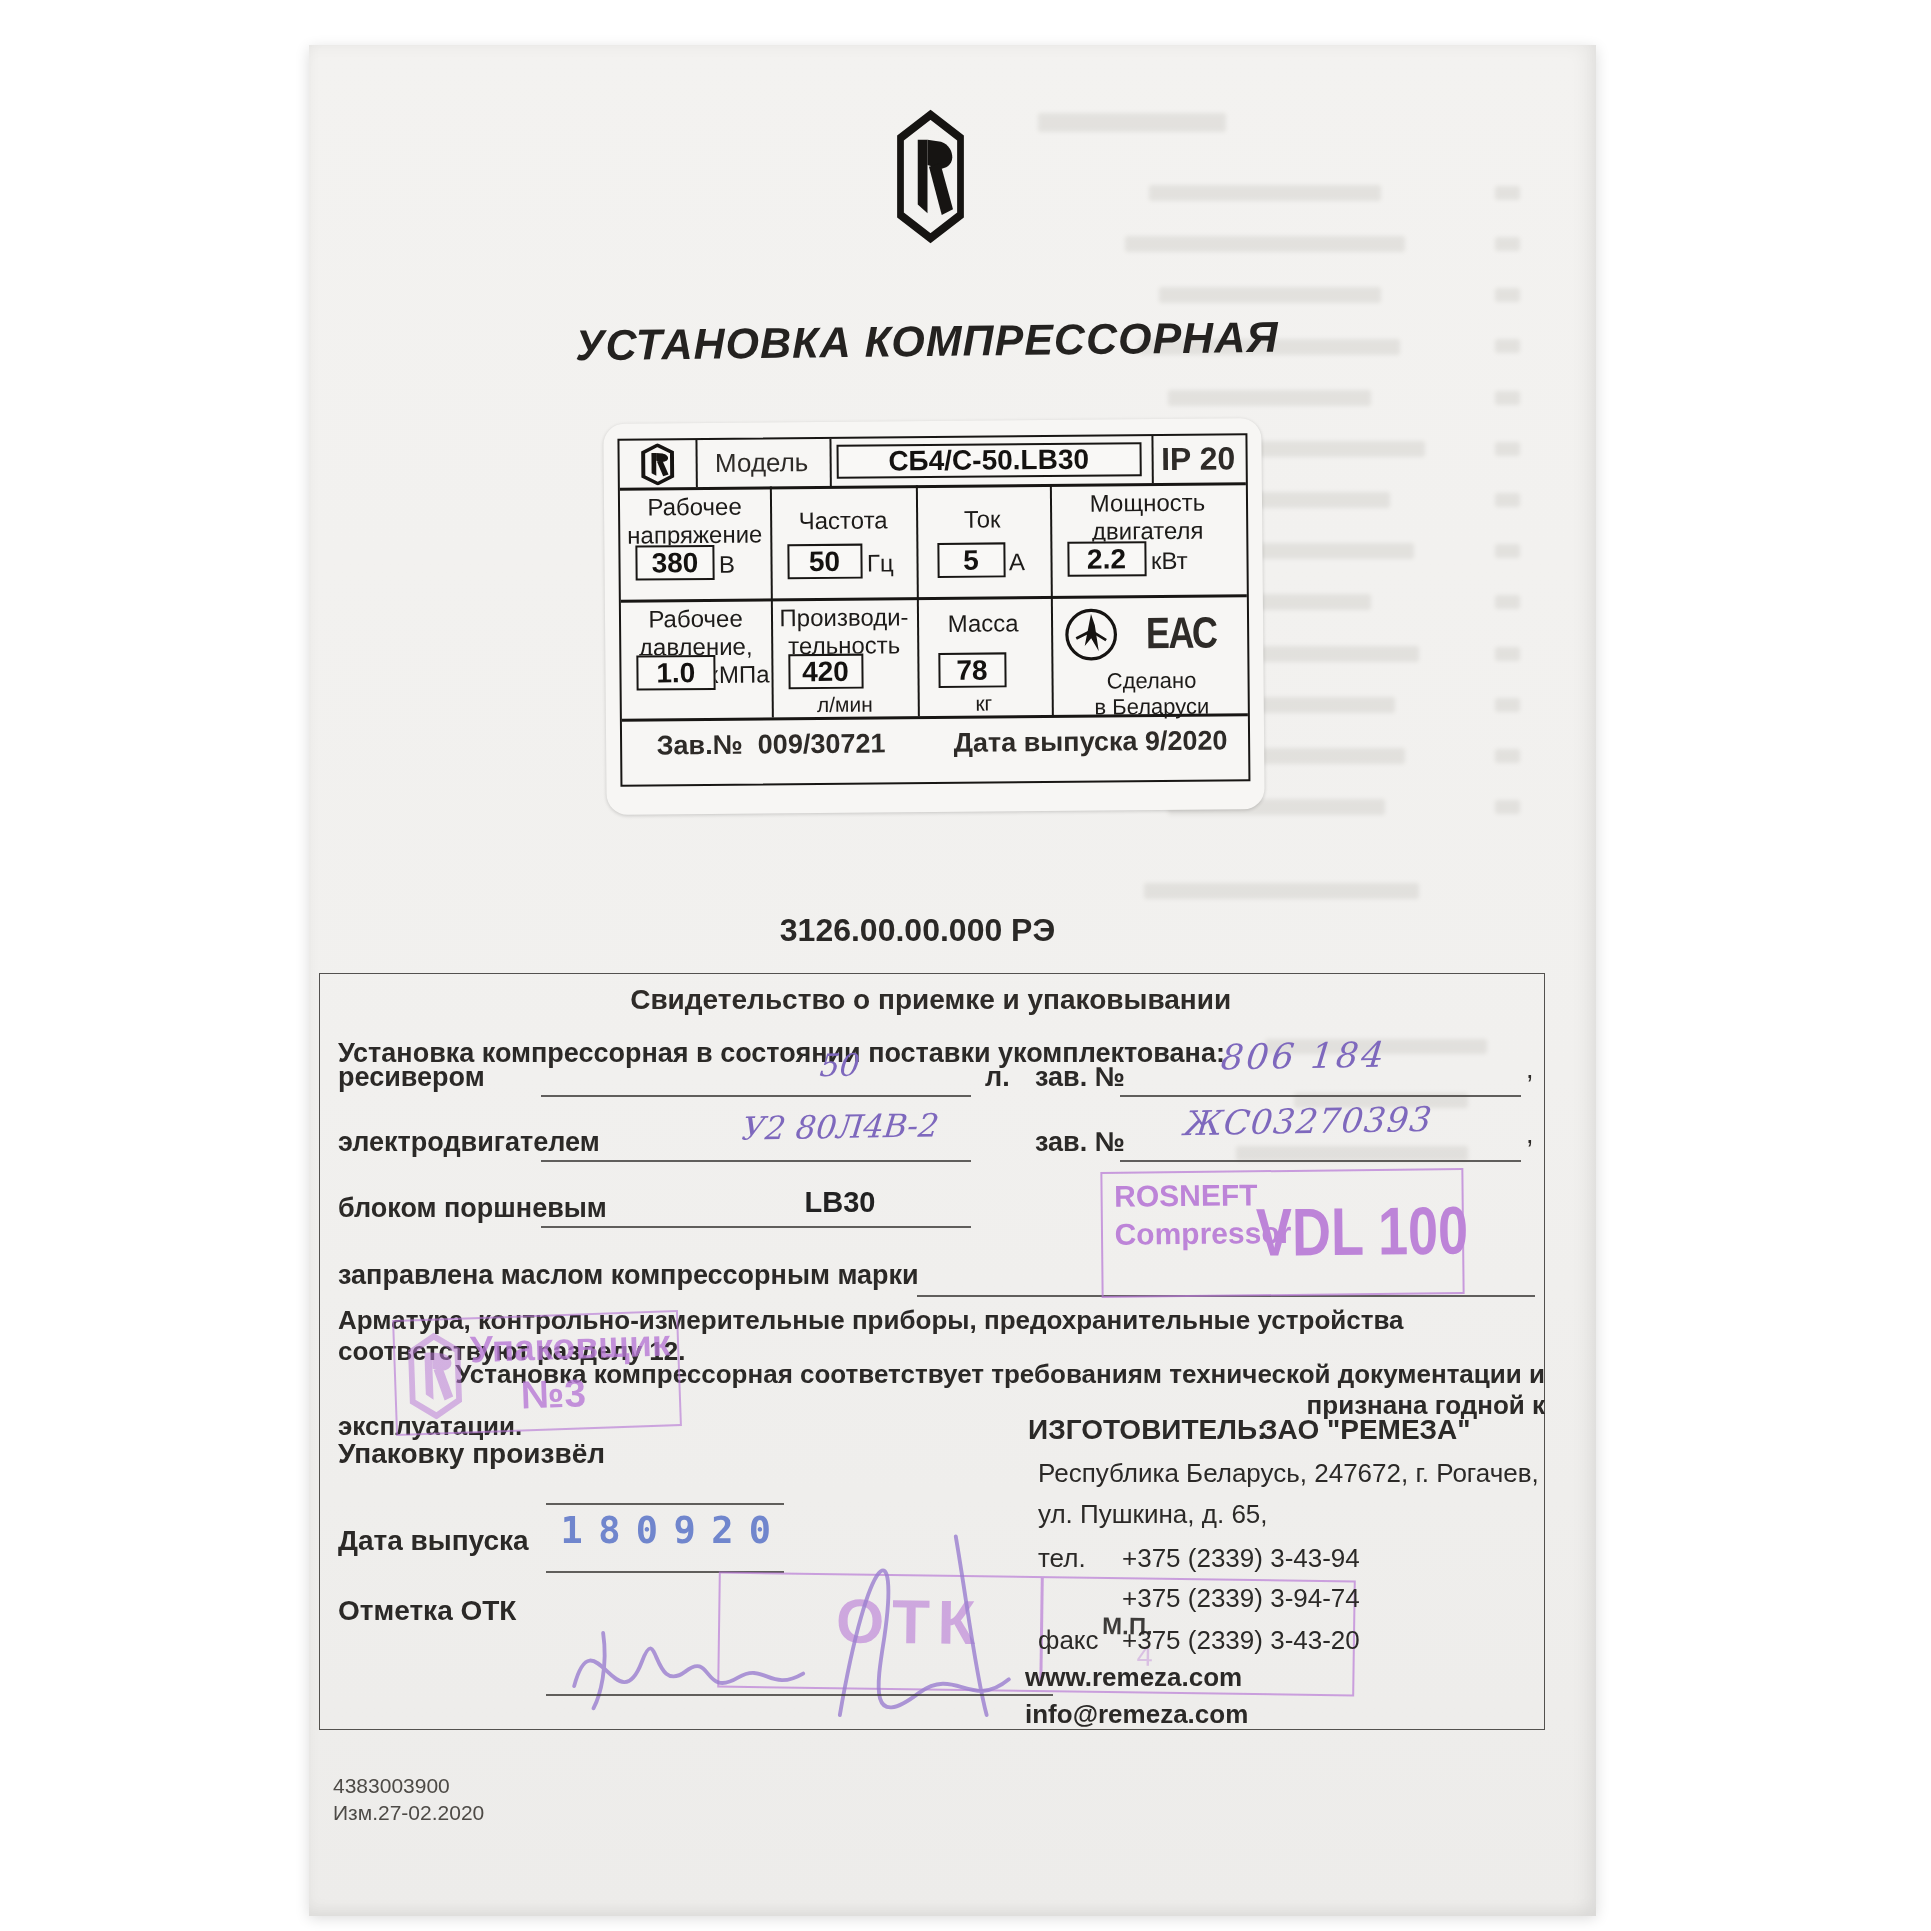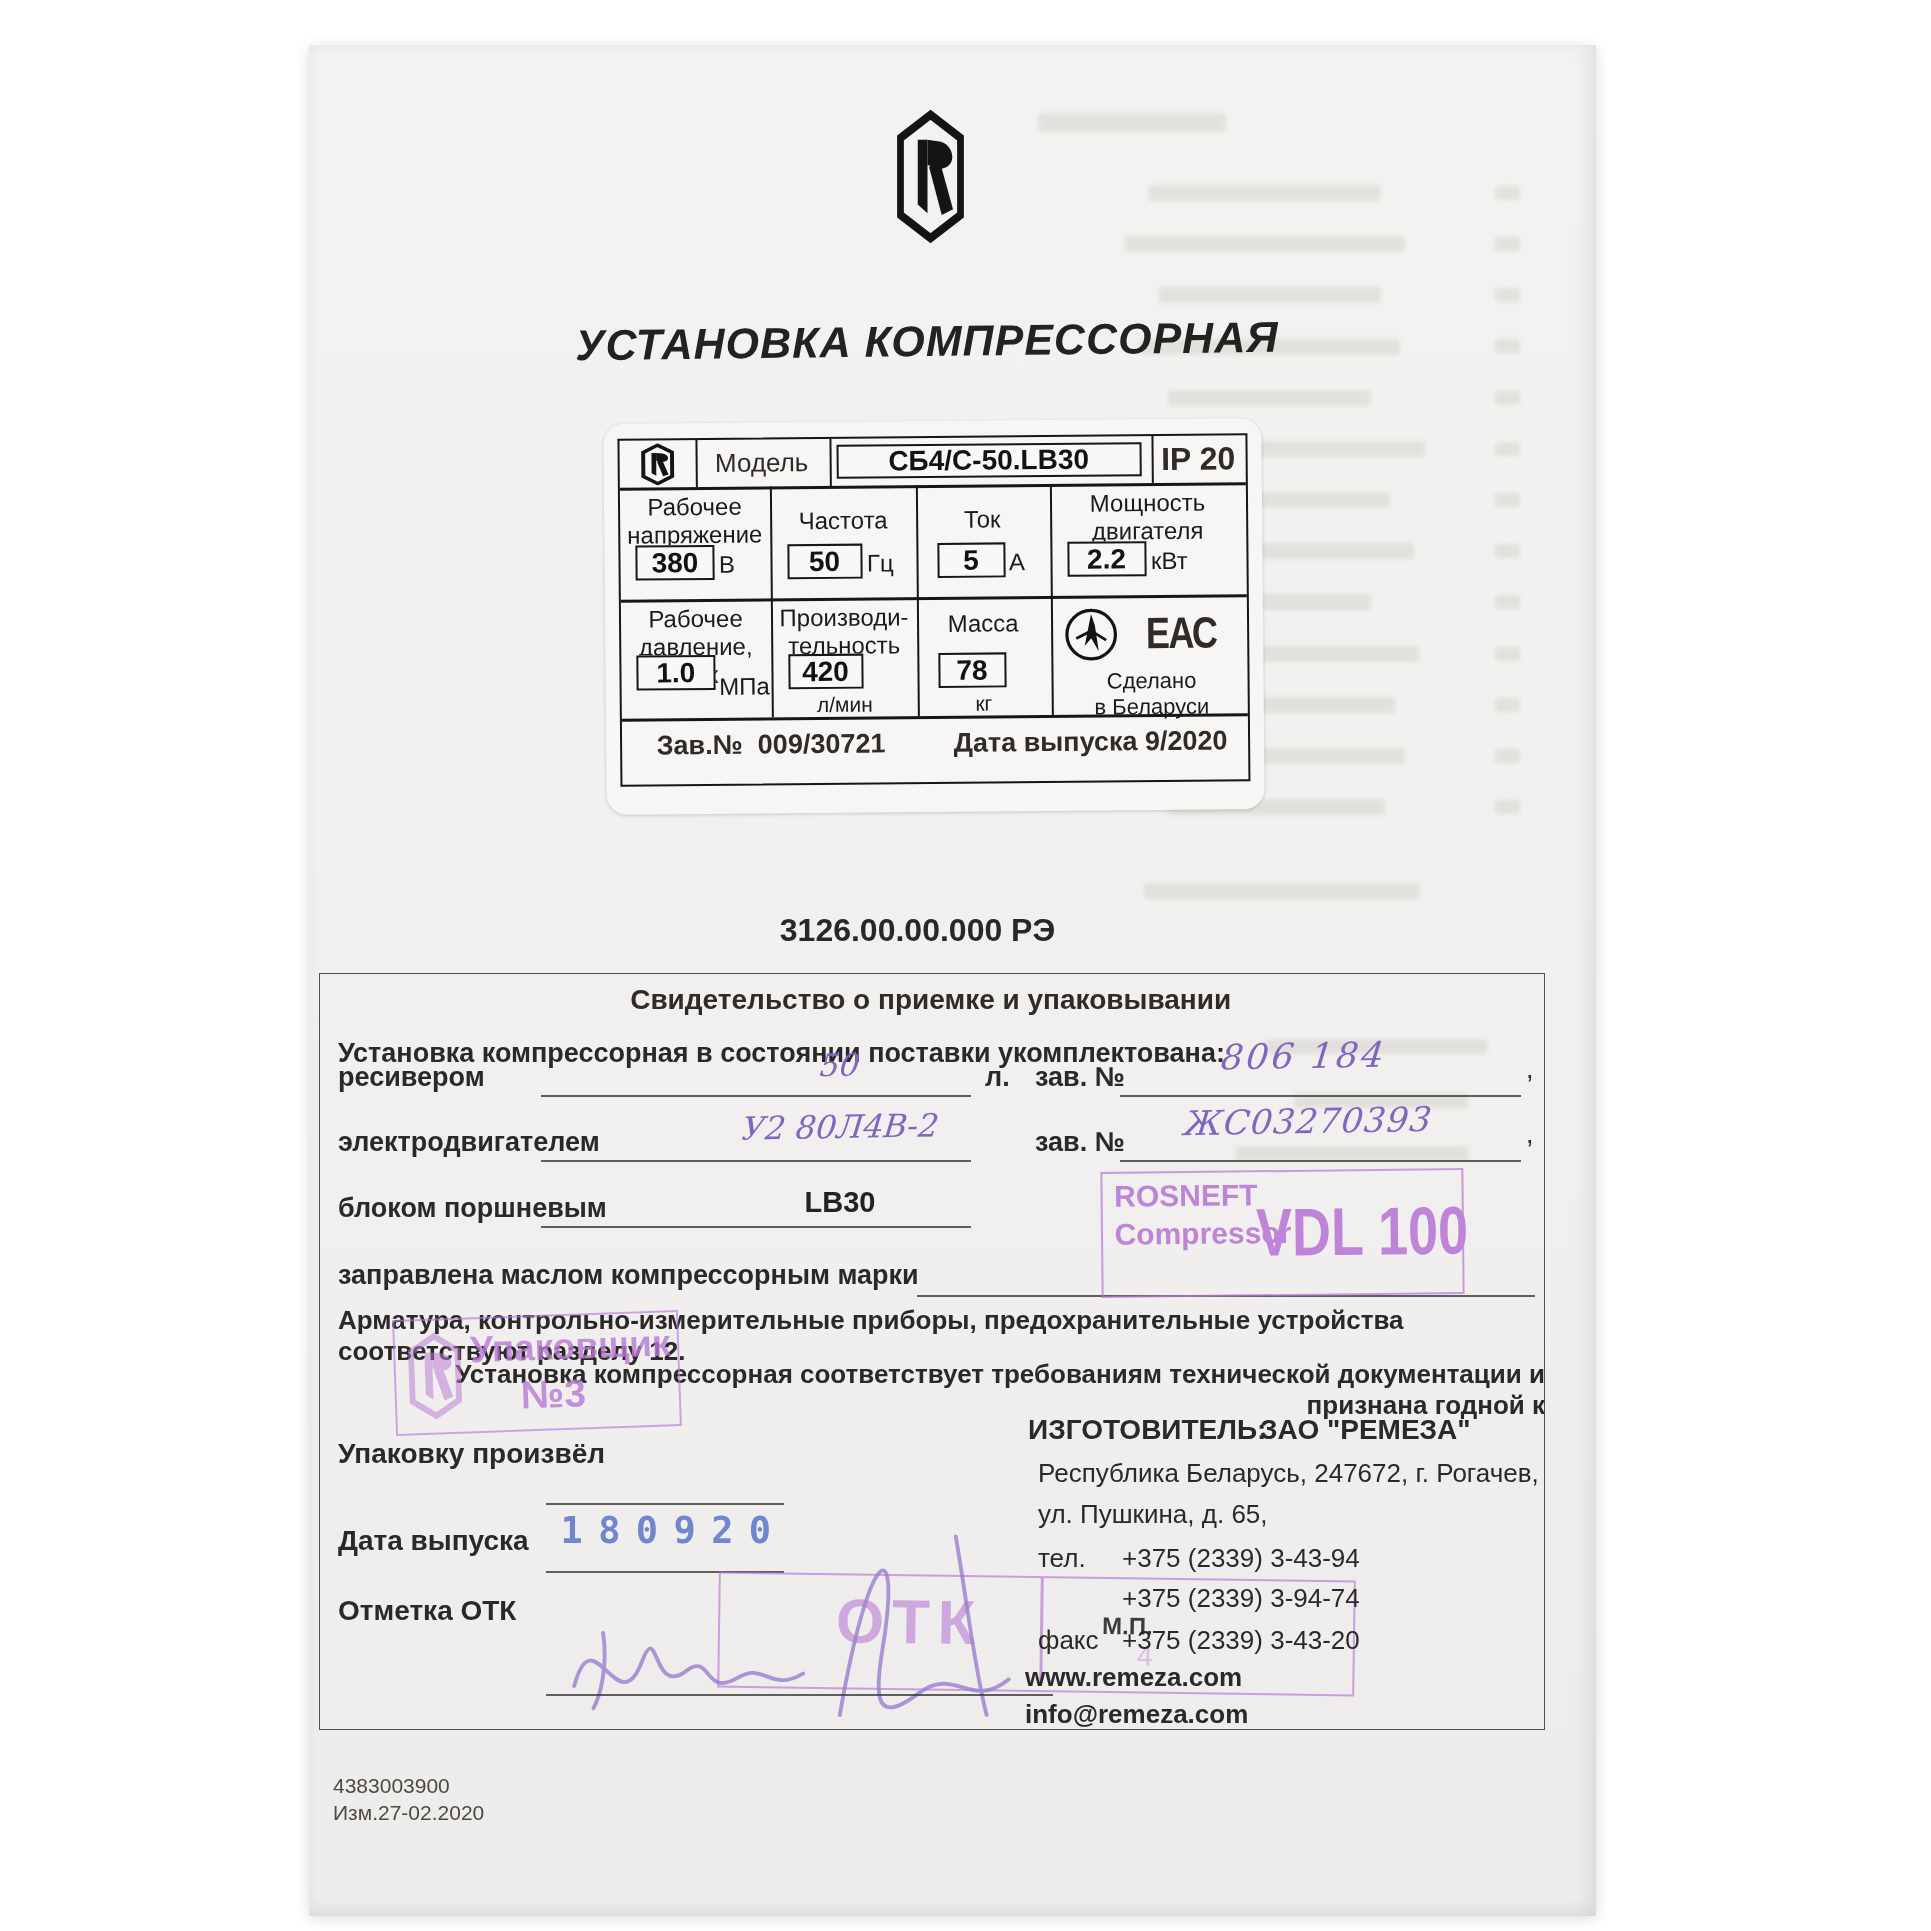--- a/index.html
+++ b/index.html
@@ -130,21 +130,21 @@
         <div>двигателя</div>
       </div>
       <div class="np-box" style="left:447px;top:105px;width:75px;height:31px;">2.2</div>
       <div class="np-unit" style="left:531px;top:111px;">кВт</div>
 
       <div class="np-lab" style="left:0;top:165px;width:150px;">
         <div>Рабочее</div>
         <div>давление, max</div>
       </div>
       <div class="np-box" style="left:15.4px;top:215px;width:75px;height:31px;">1.0</div>
-      <div class="np-unit" style="left:98px;top:221px;margin-top:12px;">МПа</div>
+      <div class="np-unit" style="left:98px;top:221px;">МПа</div>
 
       <div class="np-lab" style="left:150px;top:165px;width:147px;">
         <div>Производи-</div>
         <div>тельность</div>
       </div>
       <div class="np-box" style="left:167px;top:215px;width:71px;height:31px;">420</div>
       <div class="np-lab" style="left:150px;top:252px;width:147px;font-size:21px;">л/мин</div>
 
       <div class="np-lab" style="left:296px;top:172px;width:133px;">
         <div>Масса</div>
@@ -206,20 +206,21 @@
 
   <div class="abs stamp-border" style="left:792px;top:1125px;width:359px;height:122px;transform:rotate(-0.6deg);opacity:.9;">
     <div class="abs purple" style="left:11.6px;top:5.8px;font-size:30px;font-weight:700;">ROSNEFT</div>
     <div class="abs purple" style="left:11.6px;top:44px;font-size:30px;font-weight:700;">Compressor</div>
     <div class="abs purple" style="left:153px;top:21px;font-size:54px;font-weight:800;letter-spacing:0px;
          transform:scaleY(1.25);transform-origin:top left;white-space:nowrap;">VDL 100</div>
   </div>
 
   <div class="lbl" style="left:29px;top:1260px;width:1207px;font-weight:600;font-size:26px;">Арматура, контрольно-измерительные приборы, предохранительные устройства соответствуют разделу 12.</div>
   <div class="lbl" style="left:29px;top:1314px;width:1207px;font-weight:600;font-size:26px;text-align:right;">Установка компрессорная соответствует требованиям технической документации и признана годной к</div>
+  <div class="lbl" style="left:29px;top:1366px;width:1207px;font-weight:600;font-size:26px;">эксплуатации.</div>
 
   <div class="abs stamp-border" style="left:85px;top:1270px;width:282px;height:112px;transform:rotate(-2deg);opacity:.8;">
     <svg class="abs" style="left:9.7px;top:11.6px;opacity:.65;" width="58" height="87" viewBox="0 0 100 140" preserveAspectRatio="none">
       <polygon points="50,6 90,30 90,110 50,134 10,110 10,30" fill="none" stroke="#b879d6" stroke-width="10"></polygon>
       <polygon points="33,32 46,32 46,108 33,99" fill="#b879d6"></polygon>
       <path d="M46,32 L64,34 C75,37 79,44 79,50 C79,58 70,62 62,62 L46,58 Z" fill="#b879d6"></path>
       <polygon points="48,60 63,56 80,104 65,110" fill="#b879d6"></polygon>
     </svg>
     <div class="abs purple" style="left:75px;top:9.7px;font-size:37px;font-weight:600;">Упаковщик</div>
     <div class="abs purple" style="left:124px;top:56px;font-size:39px;font-weight:600;">№3</div>

